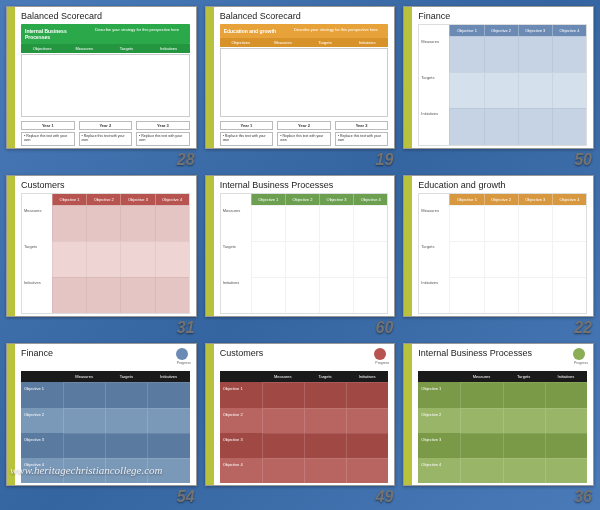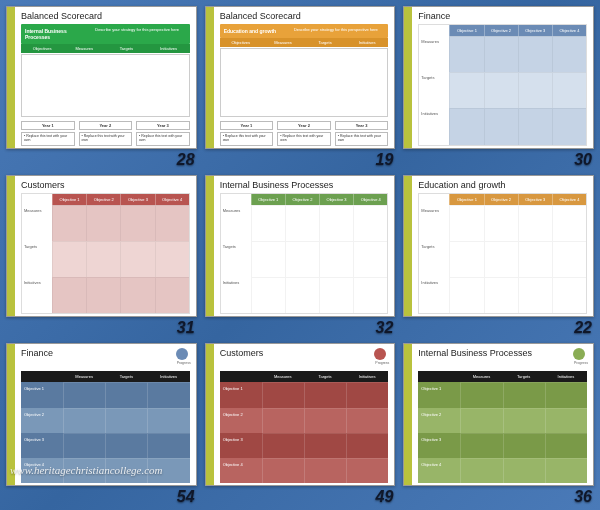--- a/index.html
+++ b/index.html
@@ -46,21 +46,21 @@
     font-size: 9px;
     font-weight: normal;
     color: #222;
     margin-bottom: 3px;
     white-space: nowrap;
   }
   .num {
     position: absolute;
     right: 2px;
     bottom: -2px;
-    color: #0f172a;
+    color: #737373;
     font-size: 16px;
     font-weight: bold;
     font-style: italic;
     text-shadow: 0 1px 2px rgba(0,0,0,.5);
   }
 
   
   .banner {
     display: flex;
     padding: 4px;
@@ -272,21 +272,21 @@
           <div class="tr">
             <div class="lbl">Initiatives</div>
             <div class="c" style="background:#c5d3e5"></div>
               <div class="c" style="background:#c5d3e5"></div>
               <div class="c" style="background:#c5d3e5"></div>
               <div class="c" style="background:#c5d3e5"></div>
           </div>
         </div>
       </div>
     </div>
-    <div class="num">30</div>
+    <div class="num">50</div>
   </div>
 
   <div class="cell">
     <div class="thumb">
       <div class="spine"></div>
       <div class="slide-body">
         <div class="slide-title">Customers</div>
         <div class="tbl">
           <div class="thead">
             <div class="lbl"></div>
@@ -352,21 +352,21 @@
           <div class="tr">
               <div class="lbl">Initiatives</div>
               <div class="c"></div>
               <div class="c"></div>
               <div class="c"></div>
               <div class="c"></div>
             </div>
         </div>
       </div>
     </div>
-    <div class="num">32</div>
+    <div class="num">60</div>
   </div>
 
   <div class="cell">
     <div class="thumb">
       <div class="spine"></div>
       <div class="slide-body">
         <div class="slide-title">Education and growth</div>
         <div class="tbl">
           <div class="thead">
             <div class="lbl"></div>

